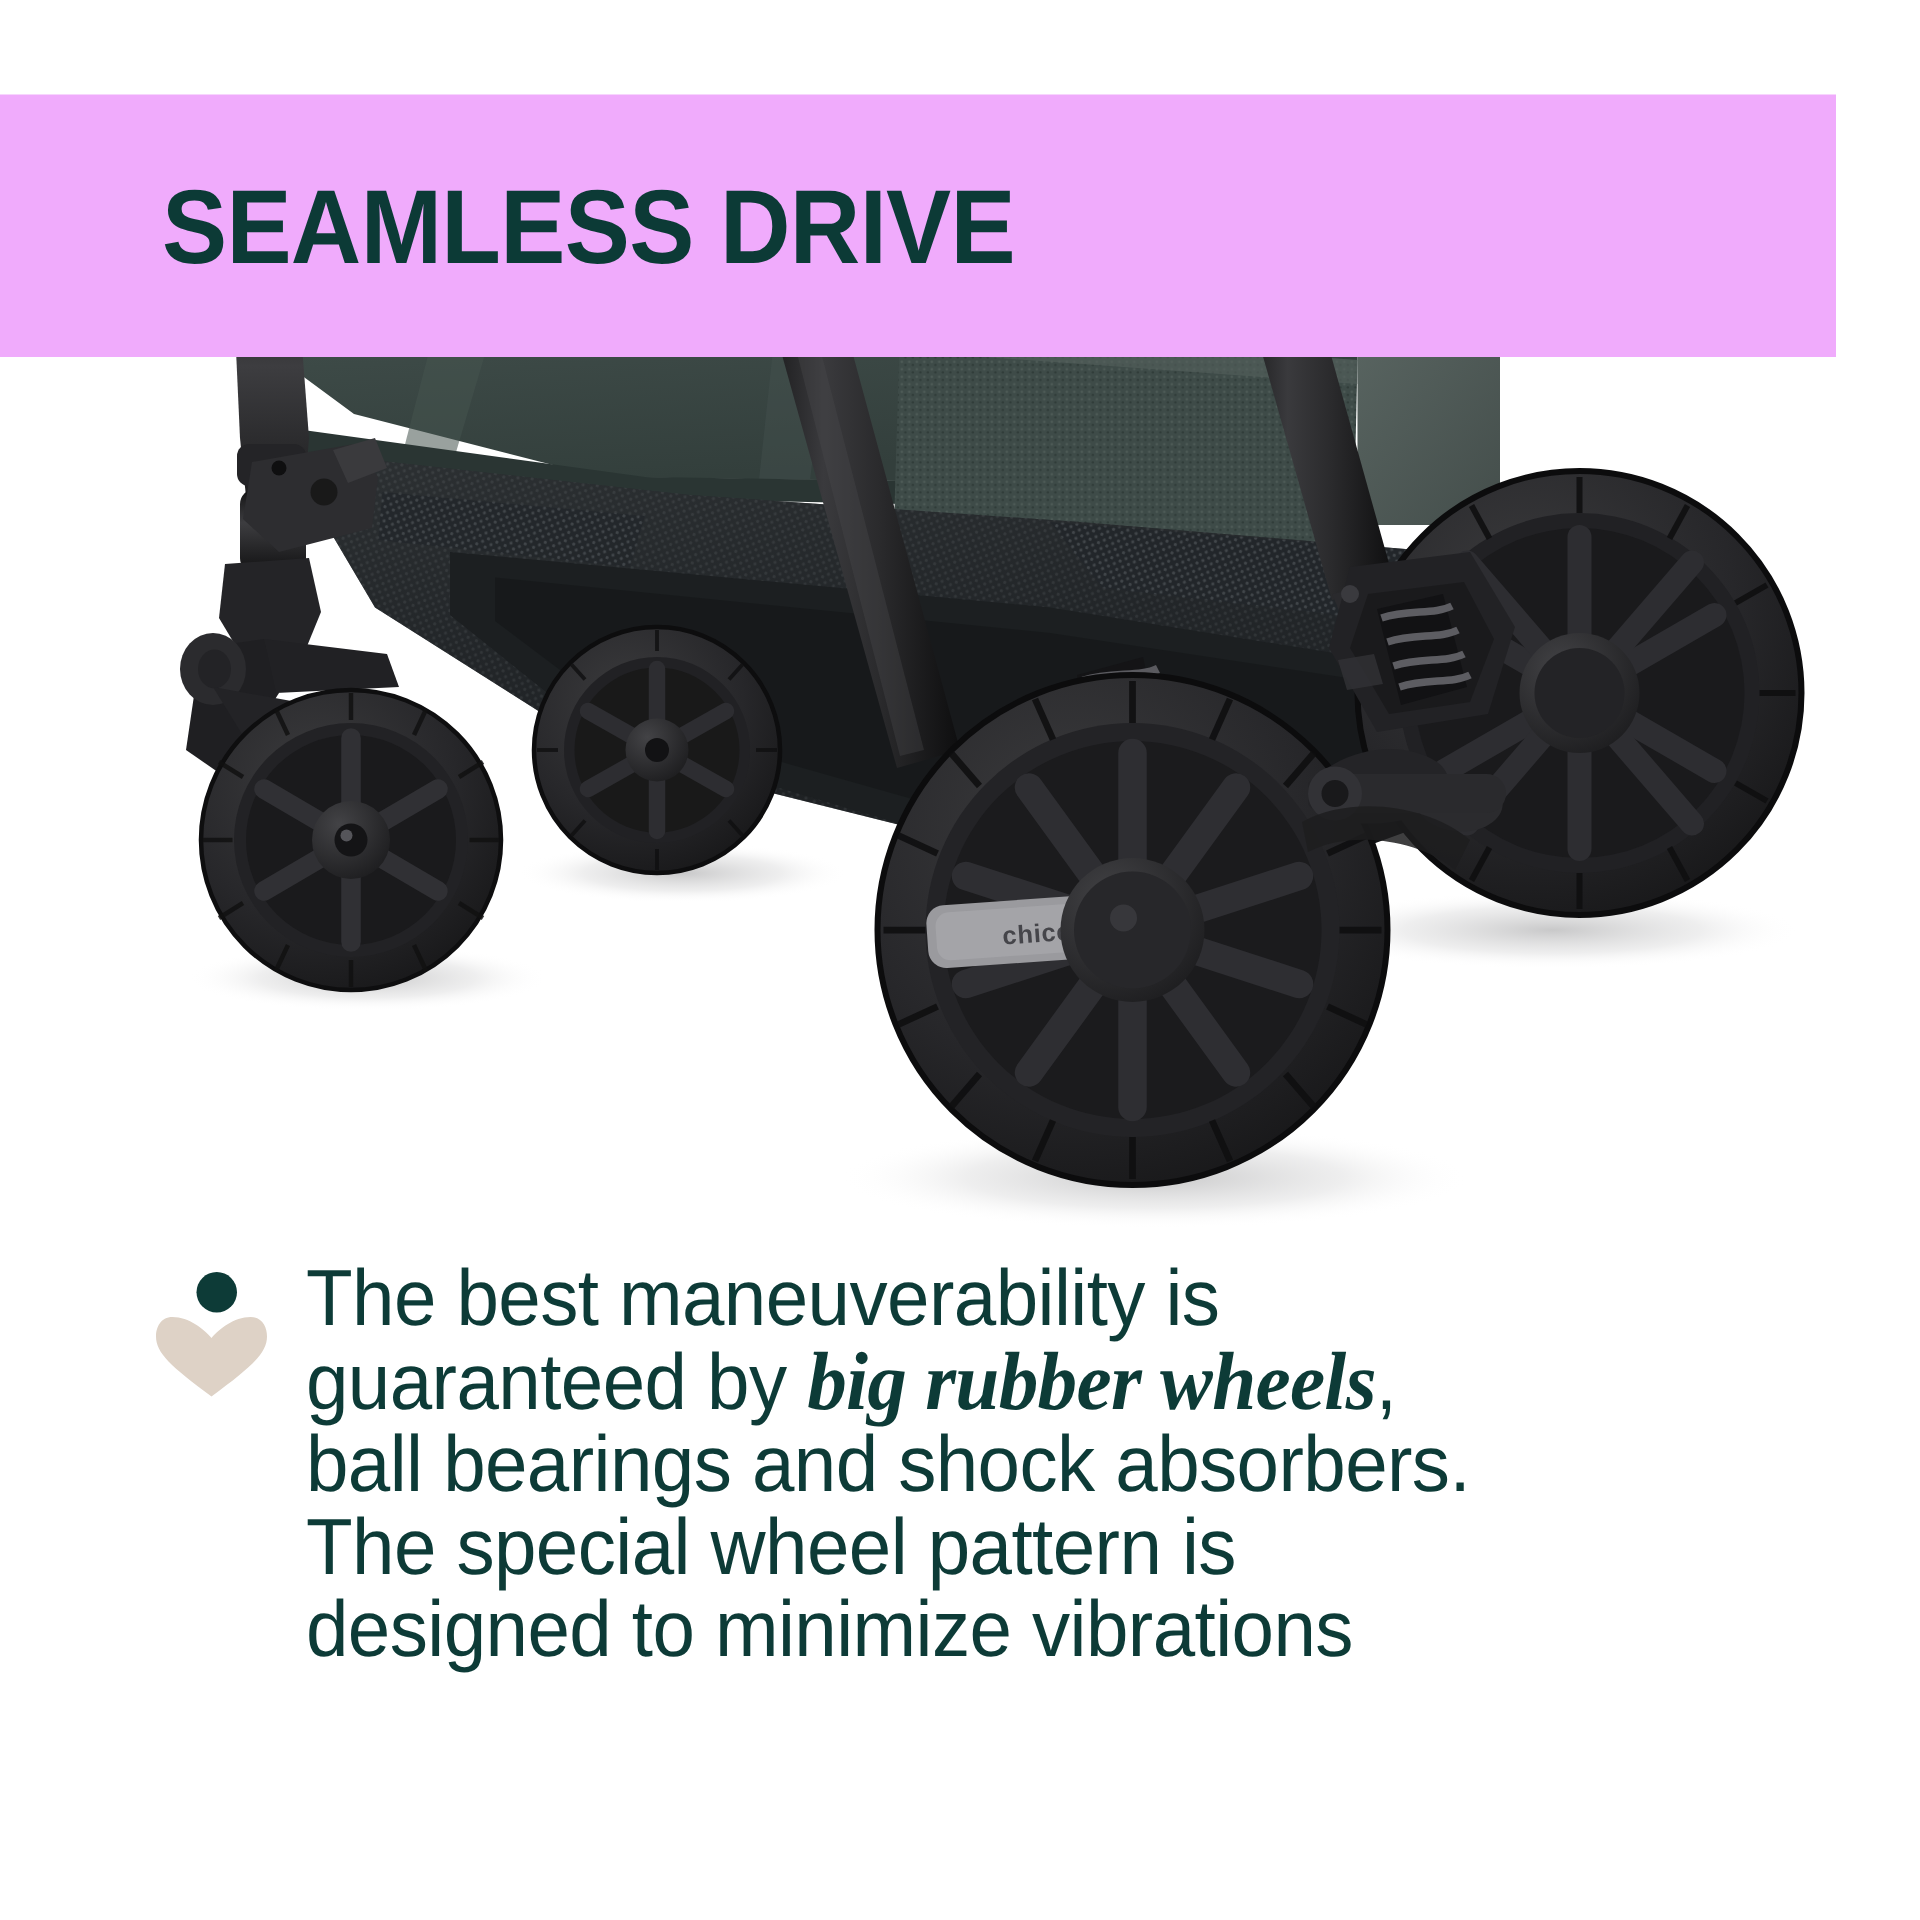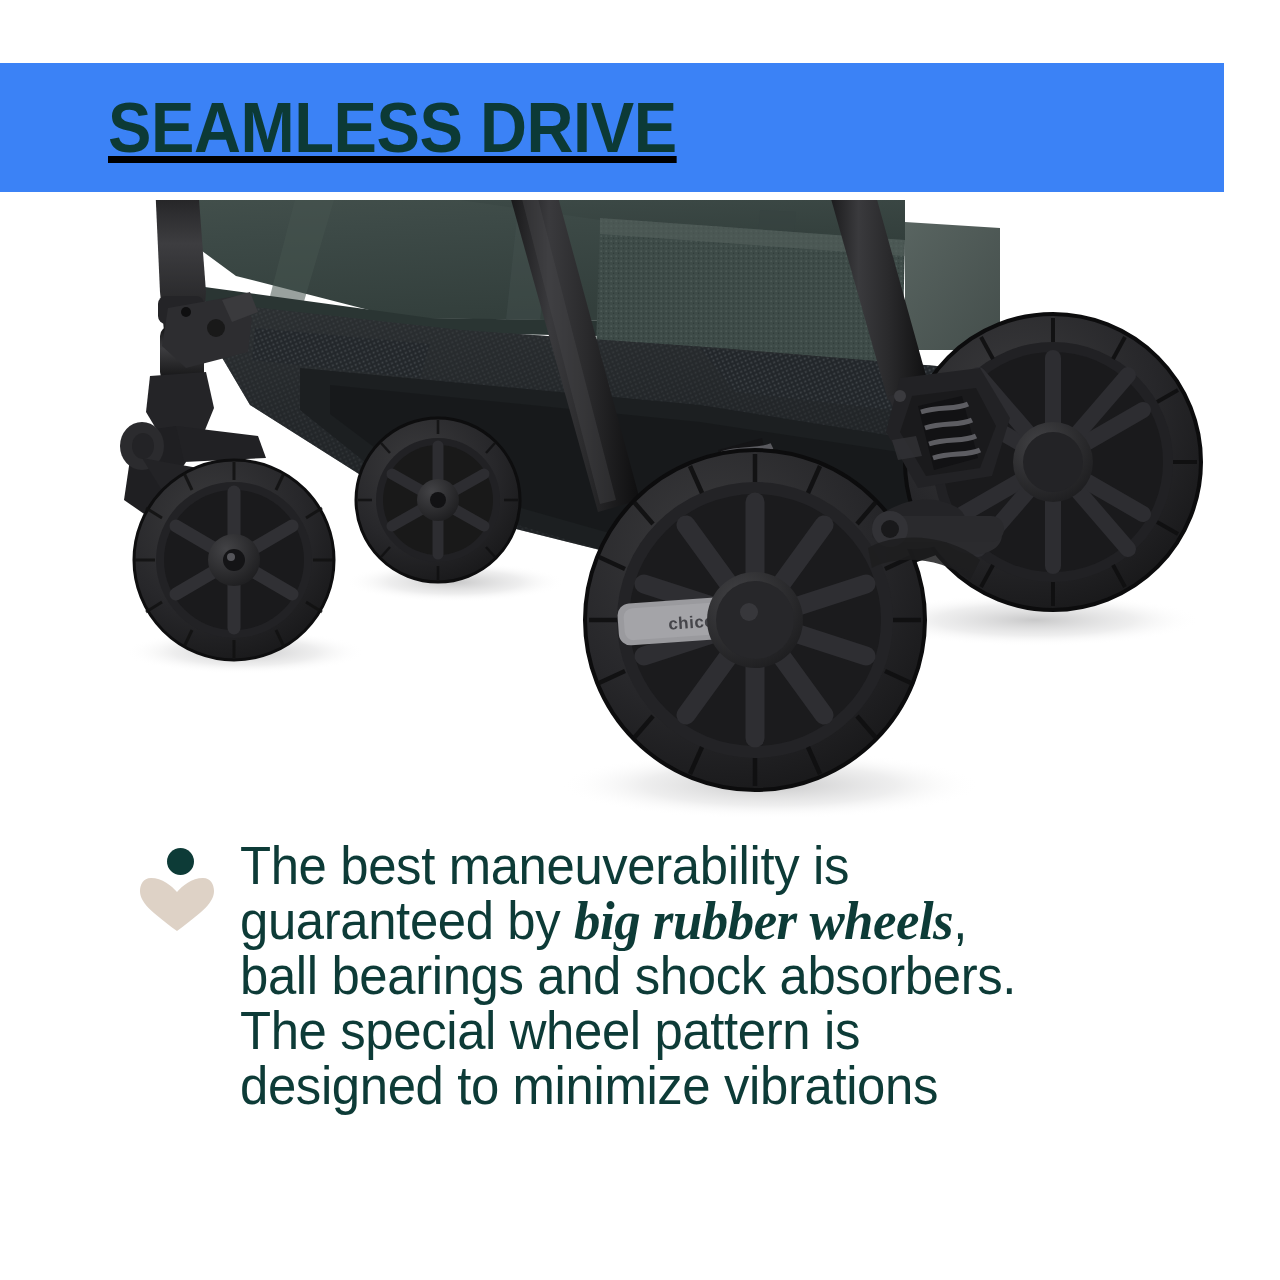--- a/index.html
+++ b/index.html
@@ -7,25 +7,24 @@
     width:1280px;height:1280px;
     background:#ffffff;
     font-family:"Liberation Sans", sans-serif;
     overflow:hidden;
     position:relative;
   }
   .page{position:relative;width:1280px;height:1280px;background:#fff;overflow:hidden;}
 
   
   .banner{
-    position:absolute;left:0;top:63px;width:1224px;height:129px;
-    background:#3b82f6;
+    position:absolute;left:0;top:63px;width:1224px;height:175px;
+    background:#f0abfc;
     display:flex;align-items:center;
     z-index:6;
-    text-decoration:underline;
   }
   .banner-title{
     margin-left:108px;
     color:#0c3a36;
     font-family:"Liberation Sans", sans-serif;
     font-weight:700;
     font-size:70px;
     letter-spacing:-0.5px;
     line-height:1;
     transform:scaleX(0.93);
@@ -39,21 +38,20 @@
     overflow:hidden;background:#ffffff;
     z-index:2;
   }
   .photo svg{display:block;width:1280px;height:640px;}
 
   
   .bullet-block{
     position:absolute;left:0;top:838px;width:1039px;
     display:flex;align-items:flex-start;
     z-index:5;
-    margin-left:36px;
   }
   .bullet-icon{
     position:relative;
     width:78px;height:92px;
     margin-left:104px;
     flex:0 0 auto;
   }
   .bullet-dot{
     position:absolute;left:27px;top:10px;
     width:27px;height:27px;border-radius:50%;

